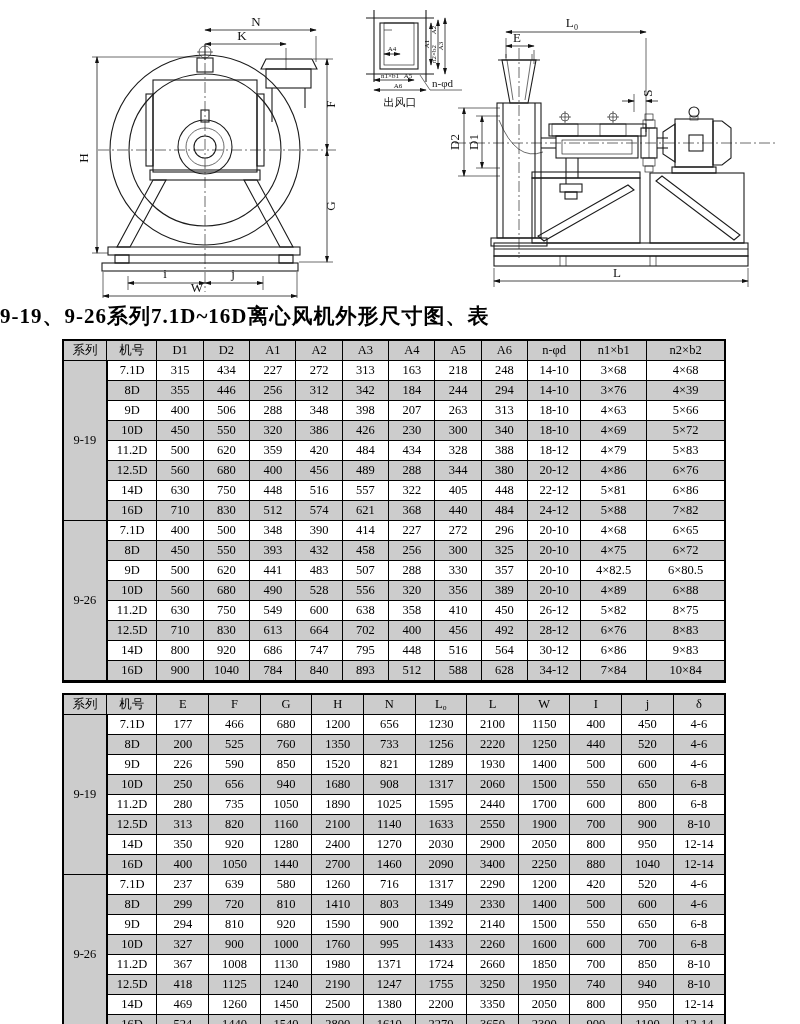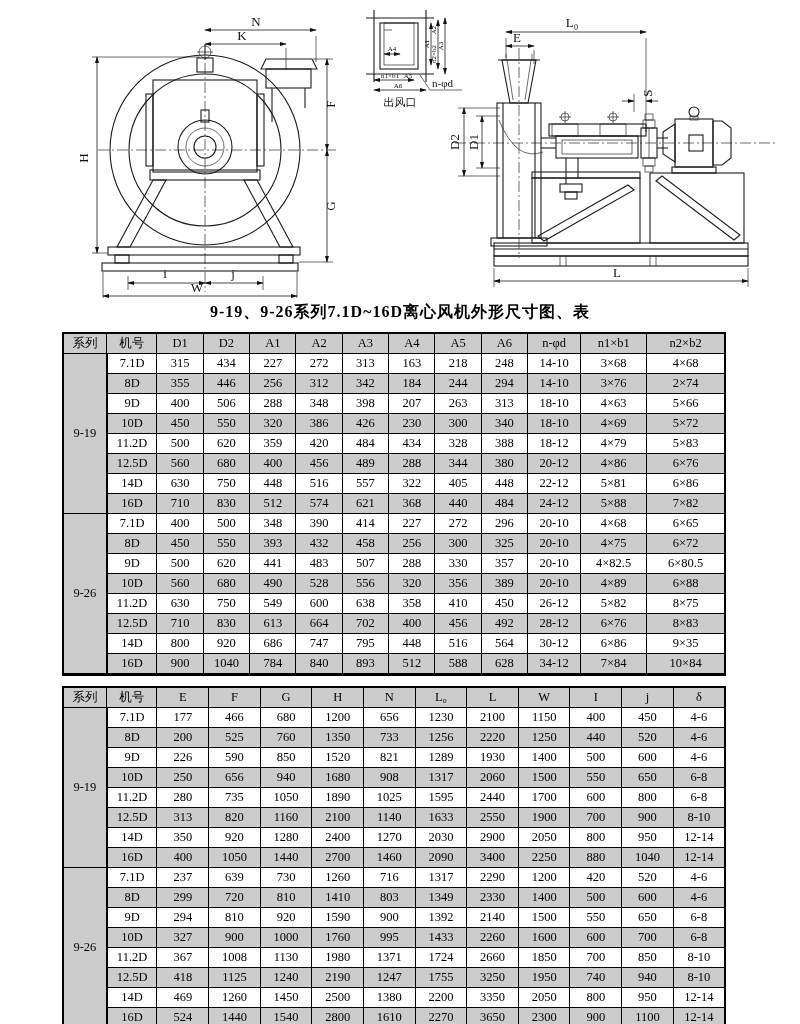--- a/index.html
+++ b/index.html
@@ -9,21 +9,21 @@
   svg.drawings { display:block; width:800px; height:298px; }
   svg text { fill:#111; font-family:"Liberation Serif", serif; }
   .obj  { fill:none; stroke:#1c1c1c; stroke-width:1.1; }
   .thin { fill:none; stroke:#1c1c1c; stroke-width:0.65; }
   .dim  { fill:none; stroke:#1c1c1c; stroke-width:0.8; }
   .cl   { fill:none; stroke:#1c1c1c; stroke-width:0.65; stroke-dasharray:11 3 2 3; }
   .lb   { font-size:13px; }
   .lbt  { font-size:7px; }
   .cap  { font-size:11px; }
 
-  .title { font-size:16px; font-weight:bold; text-align:center; margin:4px 0 9px 0; letter-spacing:1px; }
+  .title { font-size:21px; font-weight:bold; margin:4px 0 9px 0; letter-spacing:1px; }
 
   table.dims { border-collapse:collapse; table-layout:fixed; width:664px; margin-left:62px;
                border:2px solid #000; border-bottom:3px solid #000; font-size:12.5px; }
   table.dims th, table.dims td { border:1px solid #000; text-align:center; vertical-align:middle;
                padding:0; height:19px; line-height:19px; font-weight:normal;
                overflow:hidden; white-space:nowrap; }
   table.dims thead th { background:#cccccc; }
   table.dims tbody tr:nth-child(even) td { background:#cccccc; }
   .series-cell { background:#cccccc !important; border-right:2px solid #000 !important; }
   table.t2 { margin-top:10px; }
@@ -298,21 +298,21 @@
           <td>355</td>
           <td>446</td>
           <td>256</td>
           <td>312</td>
           <td>342</td>
           <td>184</td>
           <td>244</td>
           <td>294</td>
           <td>14-10</td>
           <td>3×76</td>
-          <td>2×74</td>
+          <td>4×39</td>
         </tr>
         <tr>
           <td>9D</td>
           <td>400</td>
           <td>506</td>
           <td>288</td>
           <td>348</td>
           <td>398</td>
           <td>207</td>
           <td>263</td>
@@ -481,21 +481,21 @@
           <td>800</td>
           <td>920</td>
           <td>686</td>
           <td>747</td>
           <td>795</td>
           <td>448</td>
           <td>516</td>
           <td>564</td>
           <td>30-12</td>
           <td>6×86</td>
-          <td>9×35</td>
+          <td>9×83</td>
         </tr>
         <tr>
           <td>16D</td>
           <td>900</td>
           <td>1040</td>
           <td>784</td>
           <td>840</td>
           <td>893</td>
           <td>512</td>
           <td>588</td>
@@ -652,21 +652,21 @@
           <td>2250</td>
           <td>880</td>
           <td>1040</td>
           <td>12-14</td>
         </tr>
         <tr>
           <th rowspan="8" class="series-cell">9-26</th>
           <td>7.1D</td>
           <td>237</td>
           <td>639</td>
-          <td>730</td>
+          <td>580</td>
           <td>1260</td>
           <td>716</td>
           <td>1317</td>
           <td>2290</td>
           <td>1200</td>
           <td>420</td>
           <td>520</td>
           <td>4-6</td>
         </tr>
         <tr>

